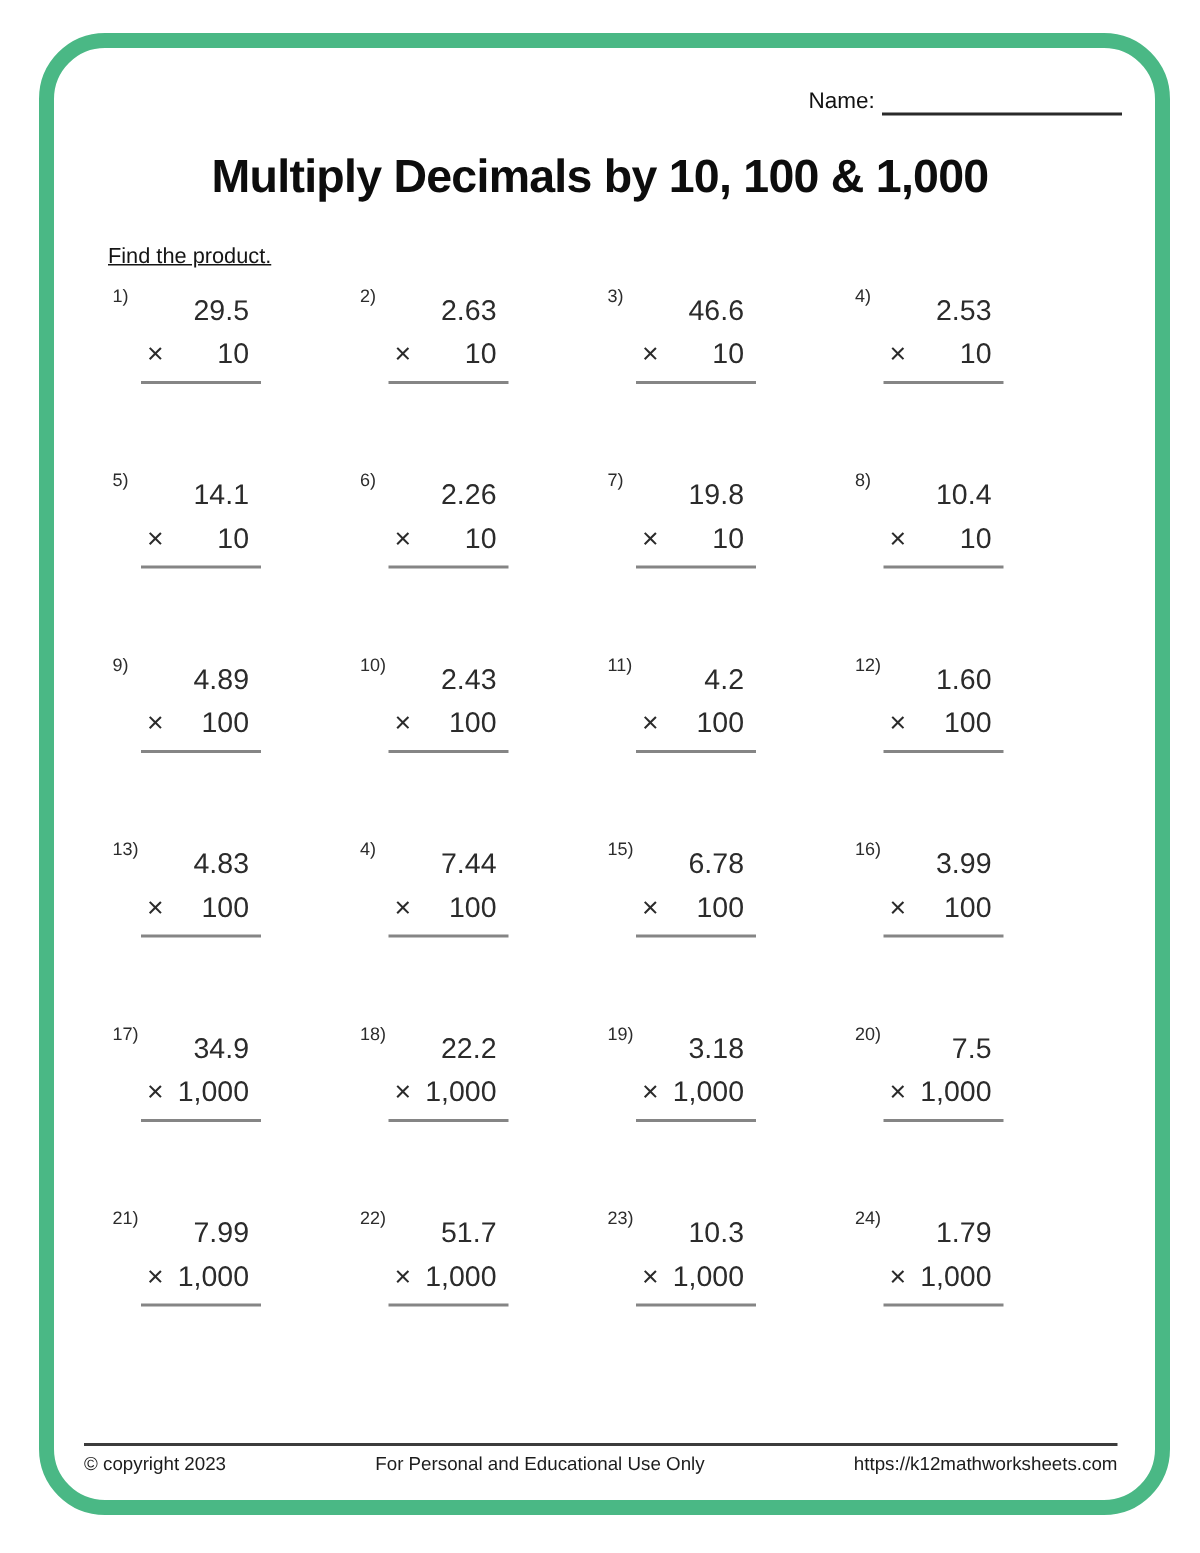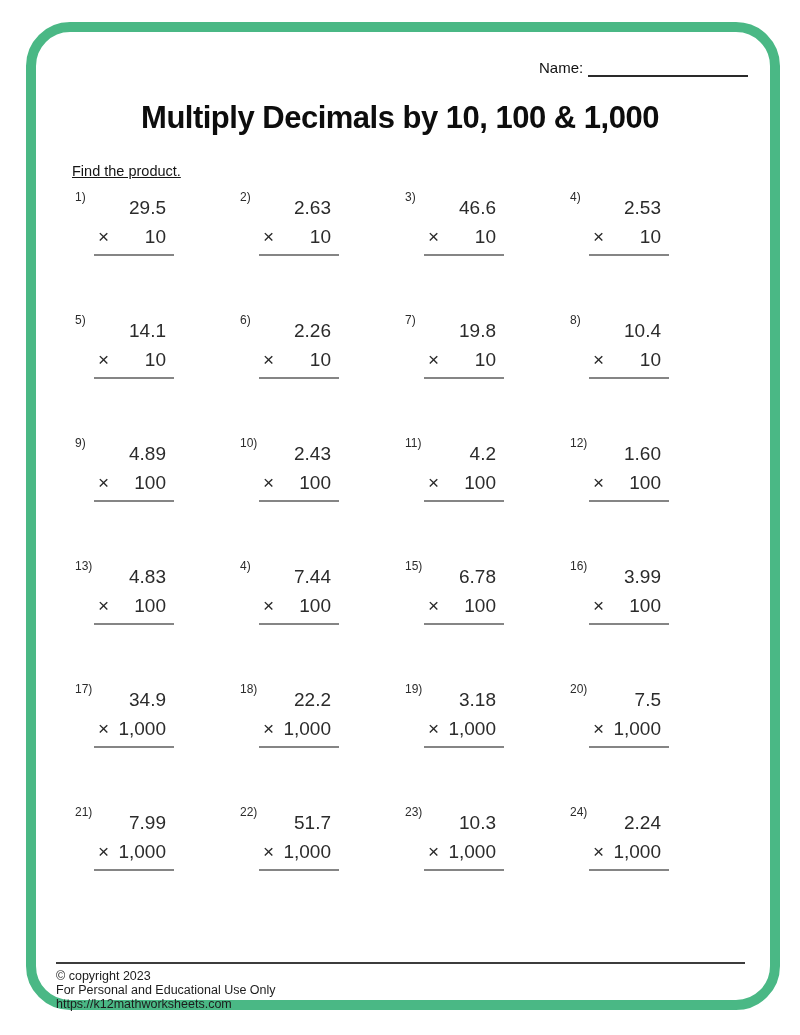--- a/index.html
+++ b/index.html
@@ -27,21 +27,21 @@
   .pnum { position:absolute; left:3px; top:0; font-size:12px; color:#2c2c2c; }
   .work { margin-left:26px; width:68px; padding-top:3px; }
   .operand { text-align:right; font-size:19px; line-height:29px; color:#2b2b2b; }
   .mulrow { display:flex; justify-content:space-between; align-items:baseline;
             font-size:19px; line-height:29px; color:#2b2b2b; }
   .rule { border-top:2px solid var(--rule); margin:3px -8px 0 -4px; }
   .answer-space { height:22px; margin:0 -8px 0 -4px; }
 
   .footer-line { position:absolute; left:56px; right:55px; top:962px; border-top:2px solid #3c3c3c; }
   .footer-row { position:absolute; left:56px; right:55px; top:969px; display:flex;
-                justify-content:space-between; font-size:12.5px; color:#1c1c1c;flex-direction:column; }
+                justify-content:space-between; font-size:12.5px; color:#1c1c1c; }
 </style>
 </head>
 <body>
 
 <div class="sheet">
 
   <div class="frame"></div>
 
   <div class="name-row">
     <span class="name-label">Name:</span>
@@ -348,21 +348,21 @@
         <span>1,000</span>
       </div>
       <div class="rule"></div>
       <div class="answer-space"></div>
     </div>
   </div>
 
   <div class="problem">
     <span class="pnum">24)</span>
     <div class="work">
-      <div class="operand">2.24</div>
+      <div class="operand">1.79</div>
       <div class="mulrow">
         <span>×</span>
         <span>1,000</span>
       </div>
       <div class="rule"></div>
       <div class="answer-space"></div>
     </div>
   </div>
 </div>
 

